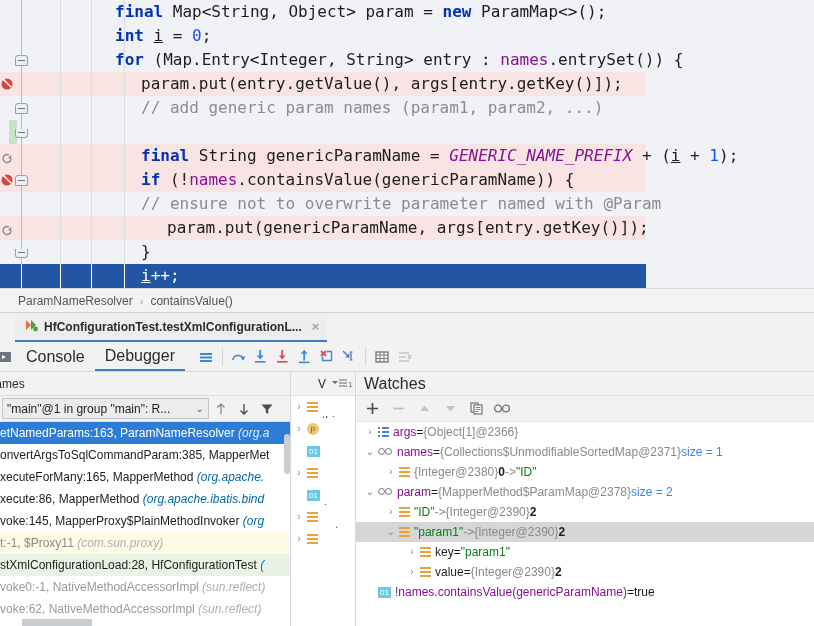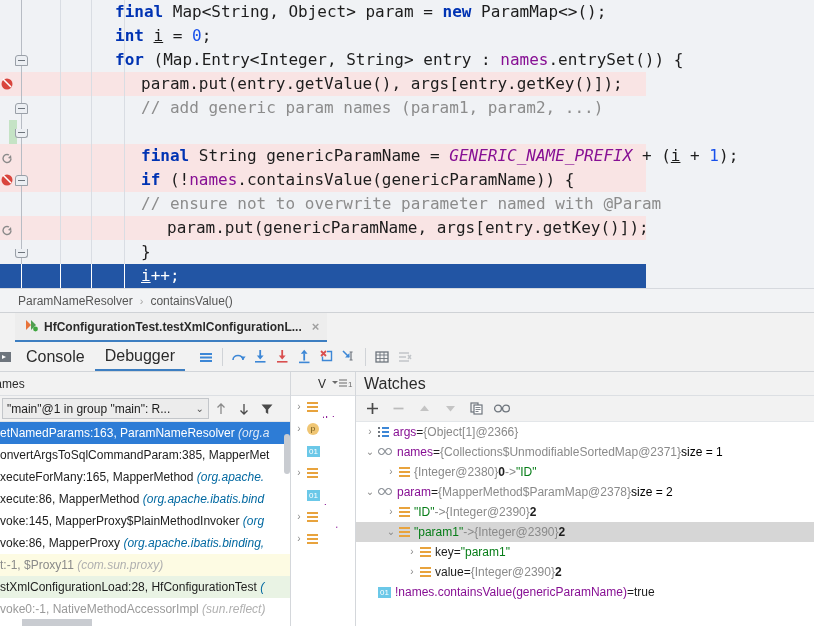--- a/index.html
+++ b/index.html
@@ -183,21 +183,21 @@
   .watch-row {
     height:20px; line-height:20px; font-size:12px; white-space:nowrap;
     display:flex; align-items:center;
   }
   .watch-row.sel { background:#d6d6d6; }
   .wlabel { color:#871094; }
   .wstr { color:#067d17; }
   .wref { color:#8a8a8a; }
   .wnum { color:#1d1d1d; font-weight:bold; }
   .wplain { color:#1d1d1d; }
-  .wsize { color:#000000; }
+  .wsize { color:#3b82f6; }
 
   .icon-stack { display:inline-block; width:11px; height:11px; position:relative; margin-right:4px; }
   .icon-stack i { position:absolute; left:0; width:11px; height:2px; background:#e8a33d; }
   .icon-stack i:nth-child(1){ top:0; } .icon-stack i:nth-child(2){ top:4px; } .icon-stack i:nth-child(3){ top:8px; }
 
   .icon-glasses { display:inline-block; width:16px; height:11px; position:relative; margin-right:3px; }
   .icon-glasses i { position:absolute; top:1px; width:7px; height:7px; border:1.6px solid #6e757d; border-radius:50%; }
   .icon-glasses i:nth-child(1){ left:0; } .icon-glasses i:nth-child(2){ left:7px; }
 
   .icon-array { display:inline-block; width:11px; height:11px; position:relative; margin-right:4px; }
@@ -380,21 +380,20 @@
             <path d="M1.5 2.5 h11 l-4.3 5 v4.5 l-2.4 -1.4 v-3.1 Z" fill="#4a4a4a"></path>
           </svg>
       </div>
     </div>
     <div class="frame-list" id="frame-list">
         <div class="frame-row sel"><span>etNamedParams:163, ParamNameResolver </span><span class="pkg">(org.a</span></div>
         <div class="frame-row"><span>onvertArgsToSqlCommandParam:385, MapperMet</span><span class="pkg"></span></div>
         <div class="frame-row"><span>xecuteForMany:165, MapperMethod </span><span class="pkg">(org.apache.</span></div>
         <div class="frame-row"><span>xecute:86, MapperMethod </span><span class="pkg">(org.apache.ibatis.bind</span></div>
         <div class="frame-row"><span>voke:145, MapperProxy$PlainMethodInvoker </span><span class="pkg">(org</span></div>
-        <div class="frame-row"><span>voke:86, MapperProxy </span><span class="pkg">(org.apache.ibatis.binding,</span></div>
         <div class="frame-row yellow"><span>t:-1, $Proxy11 </span><span class="pkg">(com.sun.proxy)</span></div>
         <div class="frame-row green"><span>stXmlConfigurationLoad:28, HfConfigurationTest </span><span class="pkg">(</span></div>
         <div class="frame-row gray"><span>voke0:-1, NativeMethodAccessorImpl </span><span class="pkg">(sun.reflect)</span></div>
         <div class="frame-row gray"><span>voke:62, NativeMethodAccessorImpl </span><span class="pkg">(sun.reflect)</span></div>
       </div>
     <div class="fscroll-v"></div>
     <div class="fscroll-h"></div>
   </div>
 
   <div class="vars">

